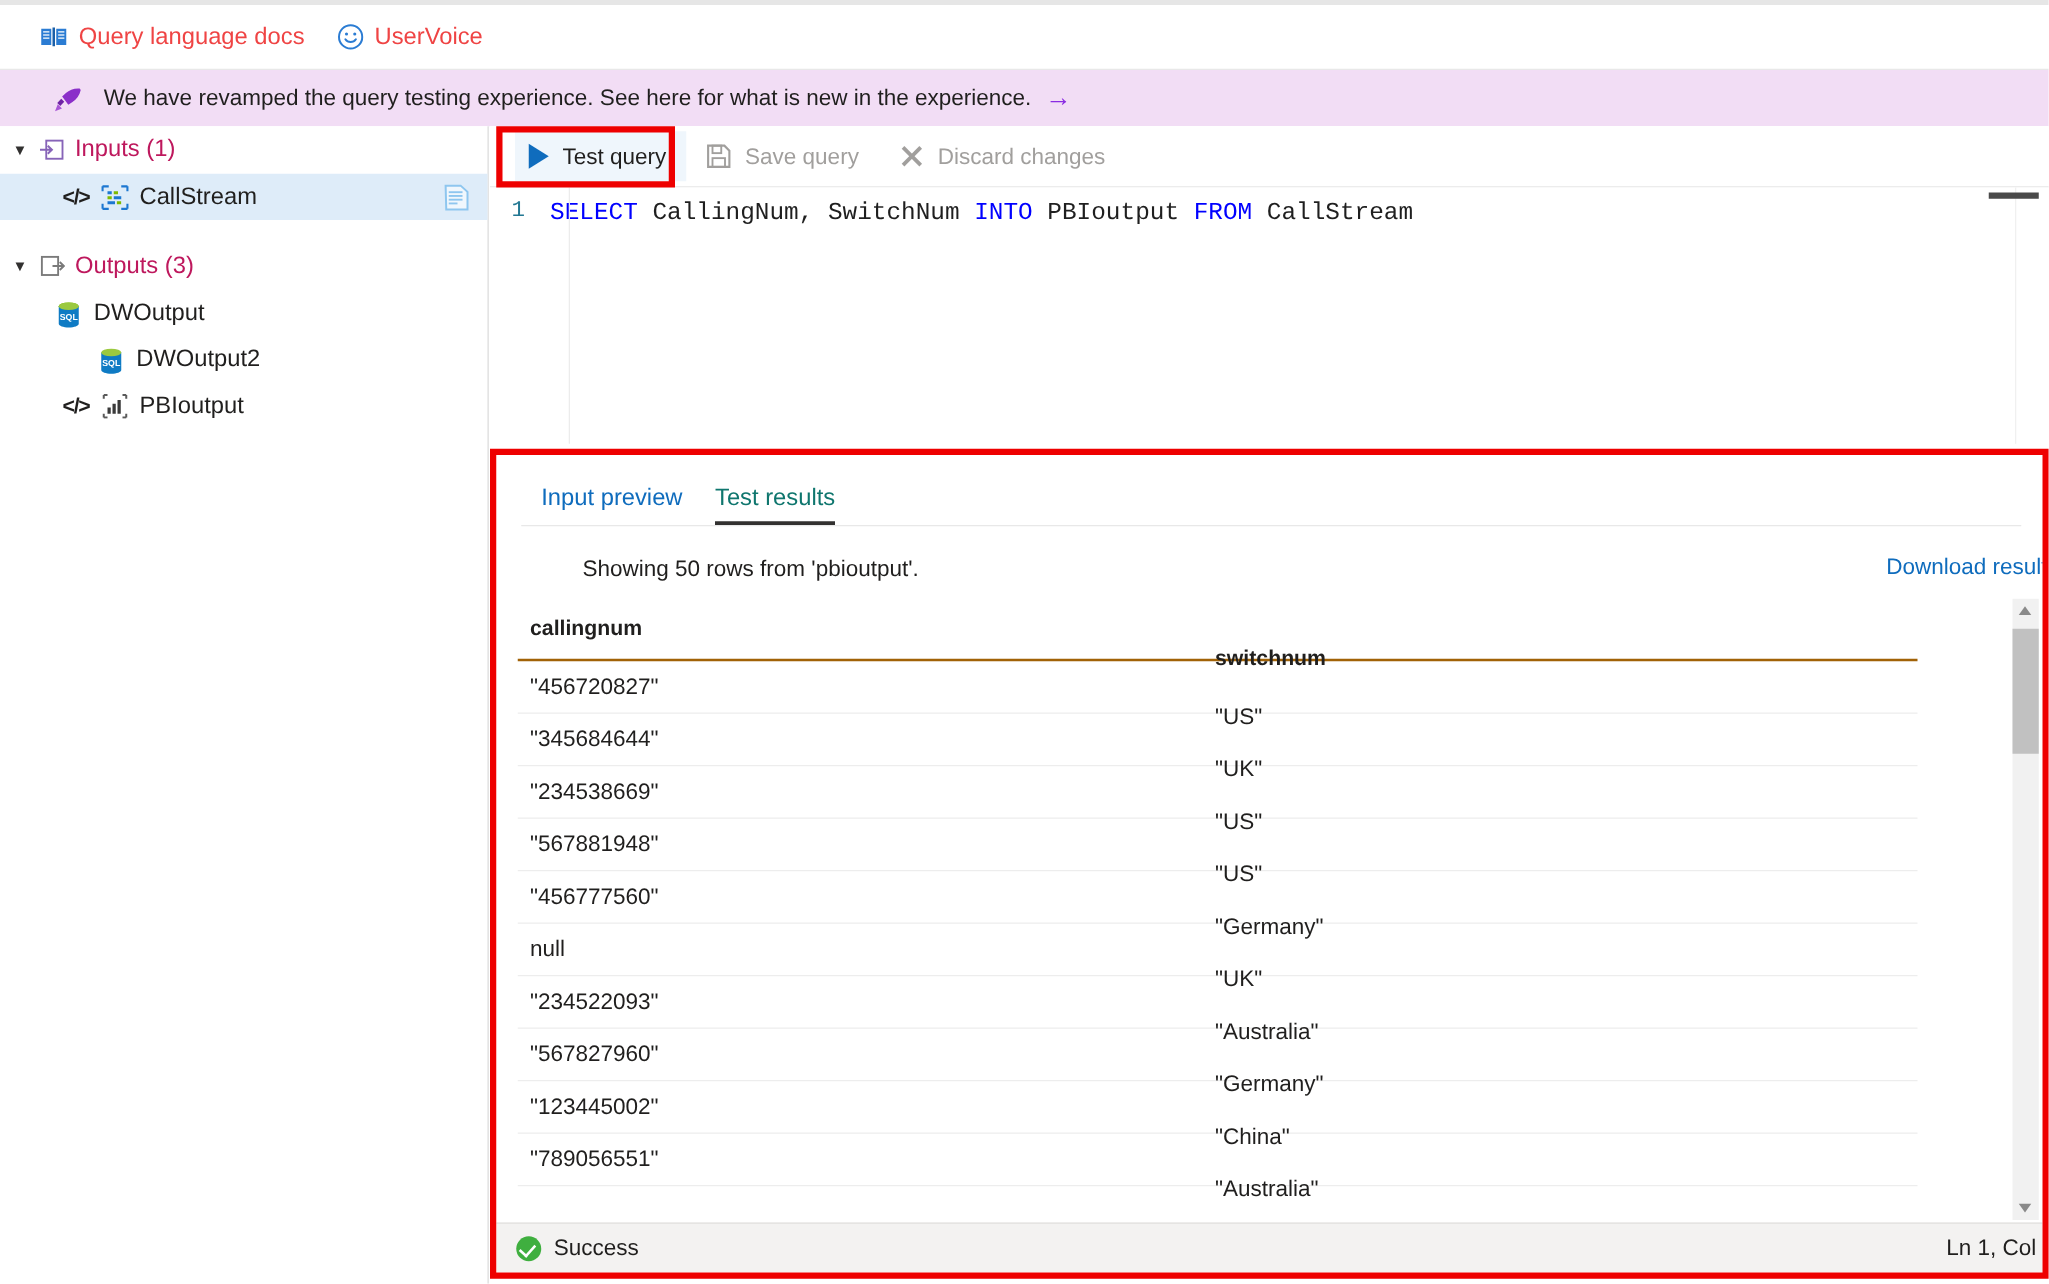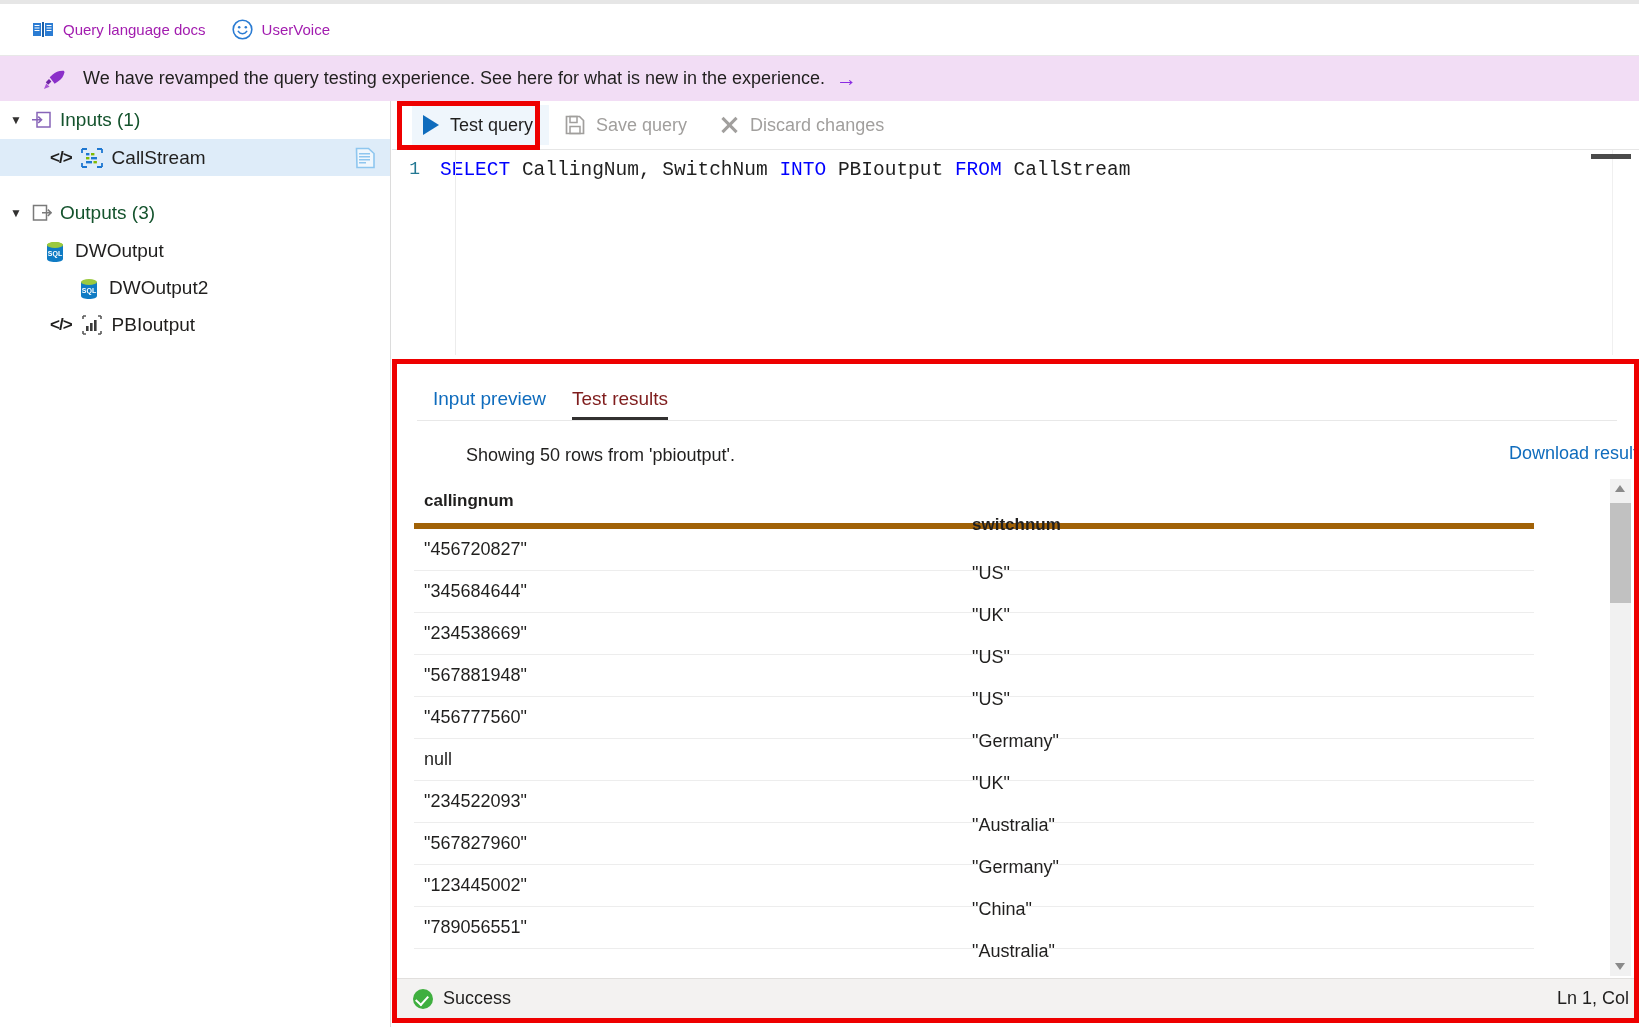--- a/index.html
+++ b/index.html
@@ -12,21 +12,21 @@
 
   #app { position: relative; width: 1639px; height: 1027px; background:#fff; }
 
   
   .header-bar {
     position: absolute; left:0; top:4px; width:1639px; height:52px;
     background:#ffffff; border-bottom:1px solid #e8e8e8;
     display:flex; align-items:center; padding-left:32px; gap:26px;
   }
   .hdr-link { display:flex; align-items:center; gap:9px; cursor:pointer; }
-  .hdr-link .label { font-size:15px; color:#a21caf;text-align:center; }
+  .hdr-link .label { font-size:19px; color:#ef4444;text-align:center; }
 
   .icon-book { width:22px; height:17px; position:relative; flex:none; }
   .icon-book svg { display:block; }
   .icon-smiley { width:21px; height:21px; flex:none; }
 
   
   .banner {
     position:absolute; left:0; top:56px; width:1639px; height:45px;
     background:#f2ddf5; display:flex; align-items:center; padding-left:42px; gap:17px;
   }
@@ -36,21 +36,21 @@
 
   
   .sidebar {
     position:absolute; left:0; top:101px; width:391px; height:926px;
     background:#ffffff; border-right:1px solid #dcdcdc;
   }
   .tree-group {
     display:flex; align-items:center; height:38px; padding-left:8px; gap:8px; cursor:pointer;
   }
   .caret { width:16px; text-align:center; font-size:12px; color:#323130; line-height:1; }
-  .grp-label { font-size:19px; color:#14532d; }
+  .grp-label { font-size:19px; color:#be185d; }
   .grp-icon { width:20px; height:18px; flex:none; }
 
   .tree-item {
     display:flex; align-items:center; height:37px; gap:9px; cursor:pointer;
     padding-left:50px; position:relative;
   }
   .tree-item.selected { background:#deecf9; }
   .item-label { font-size:19px; color:#201f1e; }
   .code-glyph { font-size:17px; color:#201f1e; font-family:"Liberation Sans", sans-serif; font-weight:bold; letter-spacing:-1px; }
   .it-icon { width:22px; height:20px; flex:none; }
@@ -107,37 +107,37 @@
   #redbox-results  { left:392px; top:359px; width:1247px; height:664px; }
 
   
   .results-pane {
     position:absolute; left:397px; top:364px; width:1237px; height:654px;
     background:#ffffff; overflow:hidden;
   }
   .tabs { display:flex; align-items:flex-end; height:56px; padding-left:36px; gap:26px; }
   .tab { font-size:19px; padding-bottom:10px; cursor:pointer; position:relative; }
   .tab.inactive { color:#0f6cbd; }
-  .tab.active { color:#7f1d1d; font-weight:normal; }
+  .tab.active { color:#0f766e; font-weight:normal; }
   .tab.active:after {
     content:""; position:absolute; left:0; bottom:0; width:100%; height:3px; background:#323130;
   }
   .tabs-underline { position:absolute; left:20px; top:56px; width:1200px; height:1px; background:#e8e8e8; }
 
   .results-info {
     position:absolute; left:20px; top:70px; width:1217px; height:42px;
     display:flex; align-items:center; justify-content:space-between; padding:0 0 0 17px;
   }
   .results-info .showing { font-size:18px; color:#201f1e;margin-left:32px; }
   .dl-link { font-size:18px; color:#0f6cbd; cursor:pointer; white-space:nowrap;
              position:absolute; right:-13px; top:9px; }
 
   .grid-wrap { position:absolute; left:17px; top:115px; width:1220px; height:497px; overflow:hidden; }
   .grid { width:1120px; }
-  .grid-head { display:flex; height:50px; align-items:center; border-bottom:6px solid #a16207; }
+  .grid-head { display:flex; height:50px; align-items:center; border-bottom:2px solid #a16207; }
   .grid-head .cell { font-size:17px; font-weight:bold; color:#201f1e; }
   .grid-row { display:flex; height:42px; align-items:center; border-bottom:1px solid #ededed; }
   .grid-row .cell { font-size:18px; color:#201f1e; }
   .cell.c1 { width:558px; padding-left:10px; }
   .cell.c2 { width:540px;margin-top:48px; }
 
   
   .vscroll { position:absolute; right:3px; top:115px; width:21px; height:497px; background:#f1f1f1; }
   .vscroll .arrow-up {
     position:absolute; left:5px; top:6px; width:0; height:0;

